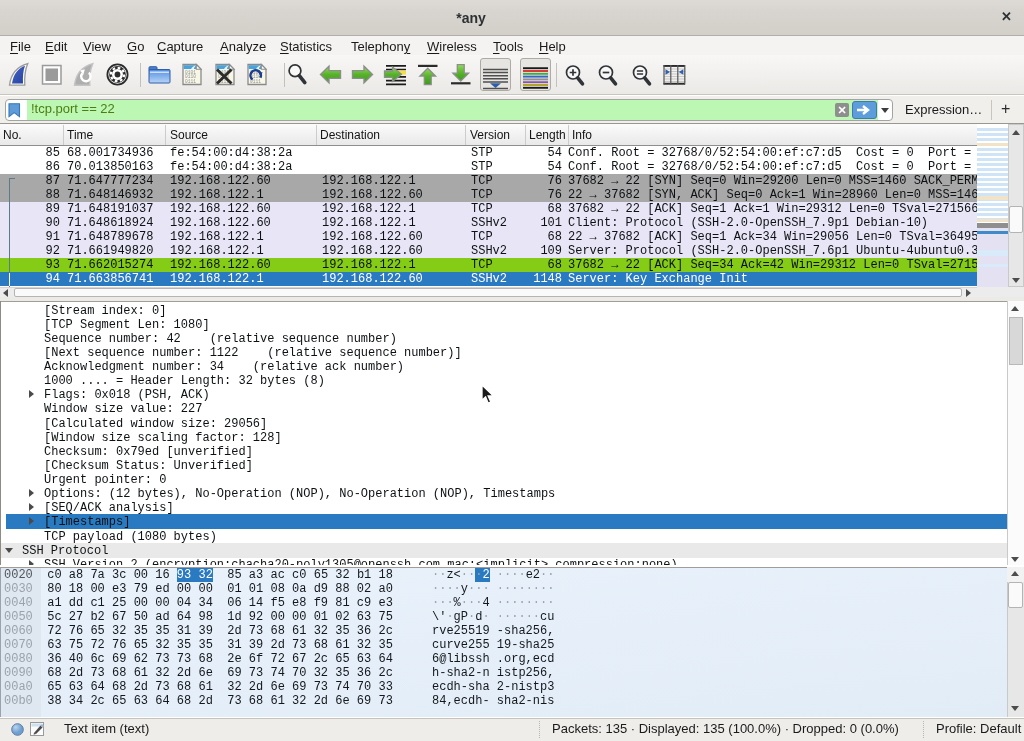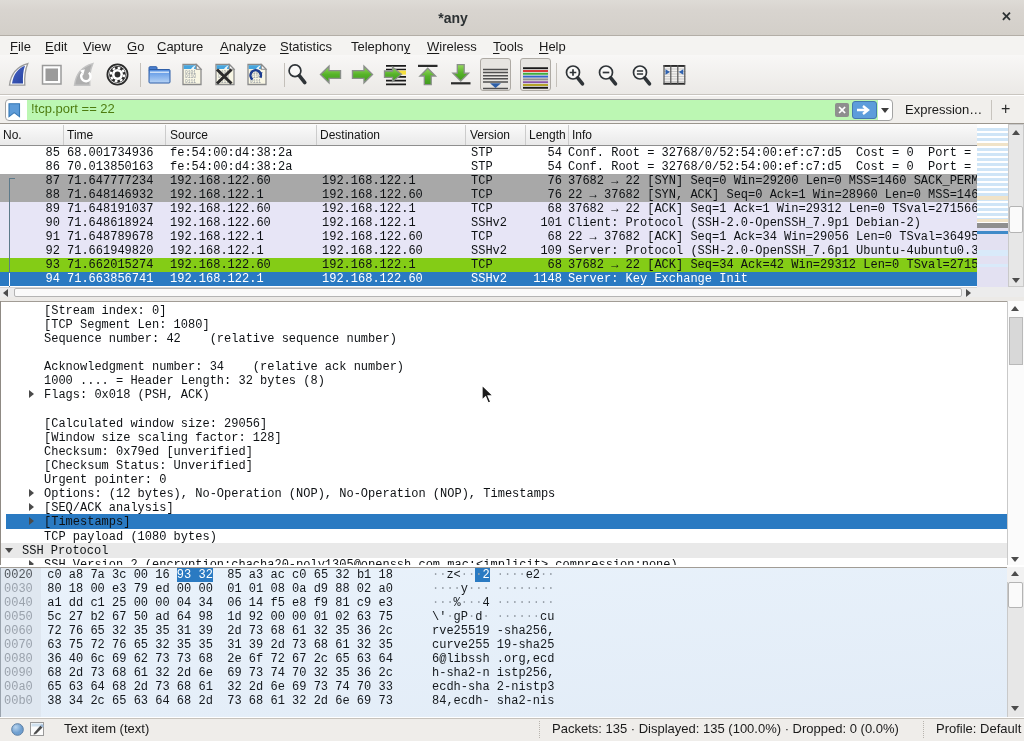--- a/index.html
+++ b/index.html
@@ -3,21 +3,21 @@
 <meta charset="utf-8">
 <style>
 * { margin:0; padding:0; box-sizing:border-box; }
 html,body { width:1024px; height:741px; overflow:hidden; }
 body { font-family:"Liberation Sans", sans-serif; position:relative; background:#ffffff; }
 .abs { position:absolute; }
 
 #titlebar { left:0; top:0; width:1024px; height:36px;
   background:linear-gradient(#dedbd6 0%, #d8d4cf 30%, #d3cfc9 100%);
   border-bottom:1px solid #b3aea7; }
-#title-text { width:906px; top:10px; text-align:center; font-size:14px; font-weight:bold; color:#2c3133; }
+#title-text { width:906px; top:10px; text-align:center; font-size:14px; font-weight:bold; color:#2c3133;margin-left:18px; }
 #close-x { left:1001px; top:9px; font-size:13px; font-weight:bold; color:#2c3133; }
 
 #menubar { left:0; top:36px; width:1024px; height:19px; background:#f4f3f1; }
 .mitem { top:39px; font-size:13px; color:#1a1a1a; }
 .mitem u { text-decoration:underline; text-underline-offset:2px; }
 
 #toolbar { left:0; top:55px; width:1024px; height:40px;
   background:linear-gradient(#f8f7f6, #ebe9e6);
   border-bottom:1px solid #c9c5bf; }
 .tsep { top:63px; width:1px; height:24px; background:#c4c0ba; }
@@ -278,21 +278,21 @@
 <span class="abs hlabel" style="left:470px">Version</span>
 <span class="abs hlabel" style="left:529px">Length</span>
 <span class="abs hlabel" style="left:572px">Info</span>
 
 <div class="abs" id="plbody">
 <div class="prow" style="position:absolute;top:0px;background:#ffffff"><span class="c cno">85</span><span class="c ctime">68.001734936</span><span class="c csrc">fe:54:00:d4:38:2a</span><span class="c cdst"></span><span class="c cproto">STP</span><span class="c clen">54</span><span class="c cinfo">Conf. Root = 32768/0/52:54:00:ef:c7:d5  Cost = 0  Port = 0x8002</span></div>
 <div class="prow" style="position:absolute;top:14px;background:#ffffff"><span class="c cno">86</span><span class="c ctime">70.013850163</span><span class="c csrc">fe:54:00:d4:38:2a</span><span class="c cdst"></span><span class="c cproto">STP</span><span class="c clen">54</span><span class="c cinfo">Conf. Root = 32768/0/52:54:00:ef:c7:d5  Cost = 0  Port = 0x8002</span></div>
 <div class="prow" style="position:absolute;top:28px;background:#a8a8a8"><span class="c cno">87</span><span class="c ctime">71.647777234</span><span class="c csrc">192.168.122.60</span><span class="c cdst">192.168.122.1</span><span class="c cproto">TCP</span><span class="c clen">76</span><span class="c cinfo">37682 → 22 [SYN] Seq=0 Win=29200 Len=0 MSS=1460 SACK_PERM</span></div>
 <div class="prow" style="position:absolute;top:42px;background:#a8a8a8"><span class="c cno">88</span><span class="c ctime">71.648146932</span><span class="c csrc">192.168.122.1</span><span class="c cdst">192.168.122.60</span><span class="c cproto">TCP</span><span class="c clen">76</span><span class="c cinfo">22 → 37682 [SYN, ACK] Seq=0 Ack=1 Win=28960 Len=0 MSS=1460</span></div>
 <div class="prow" style="position:absolute;top:56px;background:#e7e5f6"><span class="c cno">89</span><span class="c ctime">71.648191037</span><span class="c csrc">192.168.122.60</span><span class="c cdst">192.168.122.1</span><span class="c cproto">TCP</span><span class="c clen">68</span><span class="c cinfo">37682 → 22 [ACK] Seq=1 Ack=1 Win=29312 Len=0 TSval=2715667</span></div>
-<div class="prow" style="position:absolute;top:70px;background:#e7e5f6"><span class="c cno">90</span><span class="c ctime">71.648618924</span><span class="c csrc">192.168.122.60</span><span class="c cdst">192.168.122.1</span><span class="c cproto">SSHv2</span><span class="c clen">101</span><span class="c cinfo">Client: Protocol (SSH-2.0-OpenSSH_7.9p1 Debian-2)</span></div>
+<div class="prow" style="position:absolute;top:70px;background:#e7e5f6"><span class="c cno">90</span><span class="c ctime">71.648618924</span><span class="c csrc">192.168.122.60</span><span class="c cdst">192.168.122.1</span><span class="c cproto">SSHv2</span><span class="c clen">101</span><span class="c cinfo">Client: Protocol (SSH-2.0-OpenSSH_7.9p1 Debian-10)</span></div>
 <div class="prow" style="position:absolute;top:84px;background:#e7e5f6"><span class="c cno">91</span><span class="c ctime">71.648789678</span><span class="c csrc">192.168.122.1</span><span class="c cdst">192.168.122.60</span><span class="c cproto">TCP</span><span class="c clen">68</span><span class="c cinfo">22 → 37682 [ACK] Seq=1 Ack=34 Win=29056 Len=0 TSval=364953</span></div>
 <div class="prow" style="position:absolute;top:98px;background:#e7e5f6"><span class="c cno">92</span><span class="c ctime">71.661949820</span><span class="c csrc">192.168.122.1</span><span class="c cdst">192.168.122.60</span><span class="c cproto">SSHv2</span><span class="c clen">109</span><span class="c cinfo">Server: Protocol (SSH-2.0-OpenSSH_7.6p1 Ubuntu-4ubuntu0.3)</span></div>
 <div class="prow" style="position:absolute;top:112px;background:#84cc16"><span class="c cno">93</span><span class="c ctime">71.662015274</span><span class="c csrc">192.168.122.60</span><span class="c cdst">192.168.122.1</span><span class="c cproto">TCP</span><span class="c clen">68</span><span class="c cinfo">37682 → 22 [ACK] Seq=34 Ack=42 Win=29312 Len=0 TSval=27157</span></div>
 <div class="prow rowsel" style="position:absolute;top:126px;background:#2a7ac2"><span class="c cno">94</span><span class="c ctime">71.663856741</span><span class="c csrc">192.168.122.1</span><span class="c cdst">192.168.122.60</span><span class="c cproto">SSHv2</span><span class="c clen">1148</span><span class="c cinfo">Server: Key Exchange Init</span></div>
 <div style="position:absolute;left:9px;top:32px;width:1px;height:109px;background:#5d7a8a"></div>
 <div style="position:absolute;left:9px;top:32px;width:6px;height:1px;background:#5d7a8a"></div>
 <div style="position:absolute;left:9px;top:127px;width:1px;height:13px;background:#ffffff"></div>
 </div>
 
 <div class="abs" id="minimap">
@@ -336,29 +336,35 @@
 <div class="abs" id="details">
 <div class="dline" style="position:absolute;top:0.50px">
       <span class="t" style="left:44px">[Stream index: 0]</span>
     </div>
 <div class="dline" style="position:absolute;top:14.63px">
       <span class="t" style="left:44px">[TCP Segment Len: 1080]</span>
     </div>
 <div class="dline" style="position:absolute;top:28.76px">
       <span class="t" style="left:44px">Sequence number: 42    (relative sequence number)</span>
     </div>
+<div class="dline" style="position:absolute;top:42.89px">
+      <span class="t" style="left:44px">[Next sequence number: 1122    (relative sequence number)]</span>
+    </div>
 <div class="dline" style="position:absolute;top:57.02px">
       <span class="t" style="left:44px">Acknowledgment number: 34    (relative ack number)</span>
     </div>
 <div class="dline" style="position:absolute;top:71.15px">
       <span class="t" style="left:44px">1000 .... = Header Length: 32 bytes (8)</span>
     </div>
 <div class="dline" style="position:absolute;top:85.28px">
       <div class="tri-r" style="left:29px;top:3px"></div>
       <span class="t" style="left:44px">Flags: 0x018 (PSH, ACK)</span>
+    </div>
+<div class="dline" style="position:absolute;top:99.41px">
+      <span class="t" style="left:44px">Window size value: 227</span>
     </div>
 <div class="dline" style="position:absolute;top:113.54px">
       <span class="t" style="left:44px">[Calculated window size: 29056]</span>
     </div>
 <div class="dline" style="position:absolute;top:127.67px">
       <span class="t" style="left:44px">[Window size scaling factor: 128]</span>
     </div>
 <div class="dline" style="position:absolute;top:141.80px">
       <span class="t" style="left:44px">Checksum: 0x79ed [unverified]</span>
     </div>

